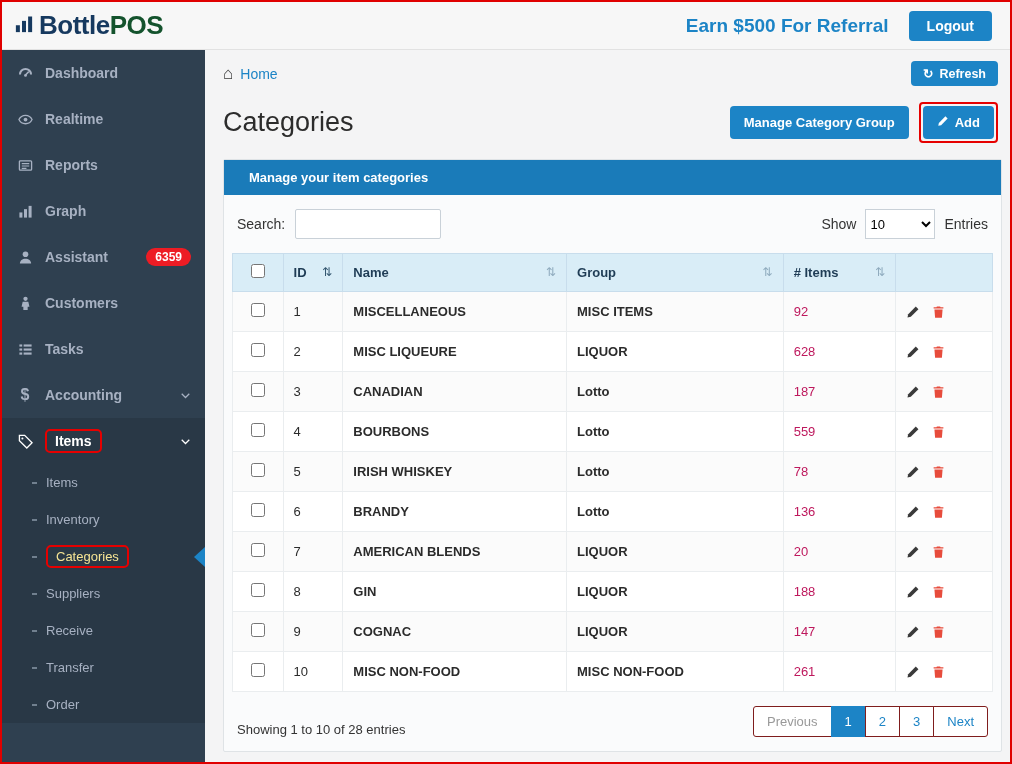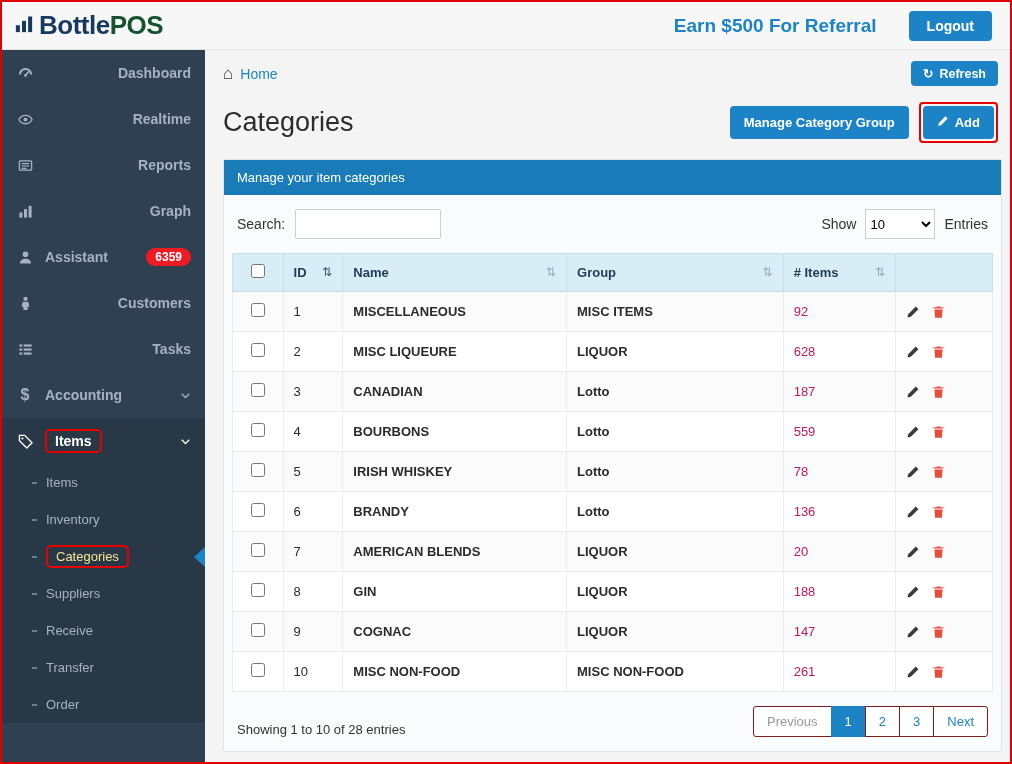--- a/index.html
+++ b/index.html
@@ -5,31 +5,31 @@
   * { margin:0; padding:0; box-sizing:border-box; }
   body { font-family:"Liberation Sans", sans-serif; background:#888; }
   .frame { width:1012px; height:764px; border:2px solid #e00000; background:#f4f4f5; position:relative; overflow:hidden; }
 
   
   .topbar { height:48px; background:#f7f7f7; border-bottom:1px solid #e2e2e2; display:flex; align-items:center; justify-content:space-between; padding:0 12px; }
   .brand { display:flex; align-items:center; gap:5px; cursor:pointer; }
   .brand-text { font-size:26px; font-weight:700; letter-spacing:-0.5px; }
   .brand-bottle { color:#16395f; }
   .brand-pos { color:#14532d; }
-  .topbar-right { display:flex; align-items:center; gap:32px; padding-right:6px; }
+  .topbar-right { display:flex; align-items:center; gap:20px; padding-right:6px; }
   .referral { color:#1c84c6; font-size:19px; font-weight:700; cursor:pointer; text-decoration:none; }
   .btn { background:#1c84c6; color:#fff; border:none; border-radius:4px; font-weight:600; cursor:pointer; font-family:inherit; display:inline-flex; align-items:center; gap:6px; }
   .btn-logout { font-size:14px; padding:7px 18px; }
 
   
   .layout { display:flex; height:712px; }
 
   
   .sidebar { width:203px; flex-shrink:0; background:#2f4050; color:#a7b1c2; font-size:14px; overflow:hidden; }
-  .nav-item { height:46px; display:flex; align-items:center; gap:11px; padding:0 14px; font-weight:600; cursor:pointer;justify-content:space-between; }
+  .nav-item { height:46px; display:flex; align-items:center; gap:11px; padding:0 14px; font-weight:600; cursor:pointer; }
   .nav-item.active { background:#293846; color:#fff; }
   .nav-icon { width:18px; display:inline-flex; justify-content:center; align-items:center; }
   .nav-icon svg { display:block; }
   .dollar-glyph { font-size:16px; font-weight:700; }
   .badge { margin-left:auto; background:#ed1c24; color:#fff; font-size:12px; font-weight:700; padding:2px 9px; border-radius:10px; }
   .chev { margin-left:auto; display:inline-flex; }
   .submenu { background:#293846; }
   .sub-item { height:37px; display:flex; align-items:center; padding-left:30px; font-size:13px; color:#a7b1c2; cursor:pointer; position:relative; }
   .sub-item::before { content:""; width:5px; height:2px; background:#71808f; margin-right:9px; flex-shrink:0; }
   .sub-item.active { color:#f6e494; }
@@ -45,21 +45,21 @@
   .home-link { display:inline-flex; align-items:center; gap:7px; font-size:14px; color:#1c84c6; cursor:pointer; text-decoration:none; }
   .home-icon { color:#3a3a3a; font-size:17px; line-height:1; }
   .btn-refresh { font-size:12.5px; padding:5px 12px; font-weight:700; }
   .title-row { display:flex; justify-content:space-between; align-items:center; padding:10px 12px 14px 18px; }
   .page-title { font-size:27px; font-weight:500; color:#2c2c2c; }
   .title-actions { display:flex; align-items:center; gap:10px; }
   .btn-md { font-size:13px; padding:9px 14px; font-weight:700; }
 
   
   .panel { margin:2px 8px 0 18px; border:1px solid #dfe3e6; border-radius:2px; background:#fafbfc; }
-  .panel-header { background:#1a7bb9; color:#fff; font-size:13px; font-weight:400; padding:10px 13px; }
+  .panel-header { background:#1a7bb9; color:#fff; font-size:13px; font-weight:700; padding:10px 25px; }
   .search-row { display:flex; align-items:center; padding:14px 13px; font-size:14px; color:#333; }
   .search-input { margin-left:10px; width:146px; height:30px; border:1px solid #c9d1d8; border-radius:2px; padding:0 8px; font-family:inherit; font-size:13px; background:#fff; }
   .show-group { margin-left:auto; display:flex; align-items:center; gap:9px; }
   .page-size-select { height:30px; width:70px; border:1px solid #c9d1d8; font-family:inherit; font-size:13px; background:#fff; }
 
   .table-wrap { padding:0 8px; }
   table { width:100%; border-collapse:collapse; background:#fff; font-size:13px; }
   thead th { background:#d9edf7; color:#1f3c55; font-weight:700; padding:10px 10px; border:1px solid #c8ddec; text-align:left; }
   th .sort { float:right; color:#8fabbe; font-size:12px; font-weight:400; }
   th .sort.sorted { color:#33566f; }

